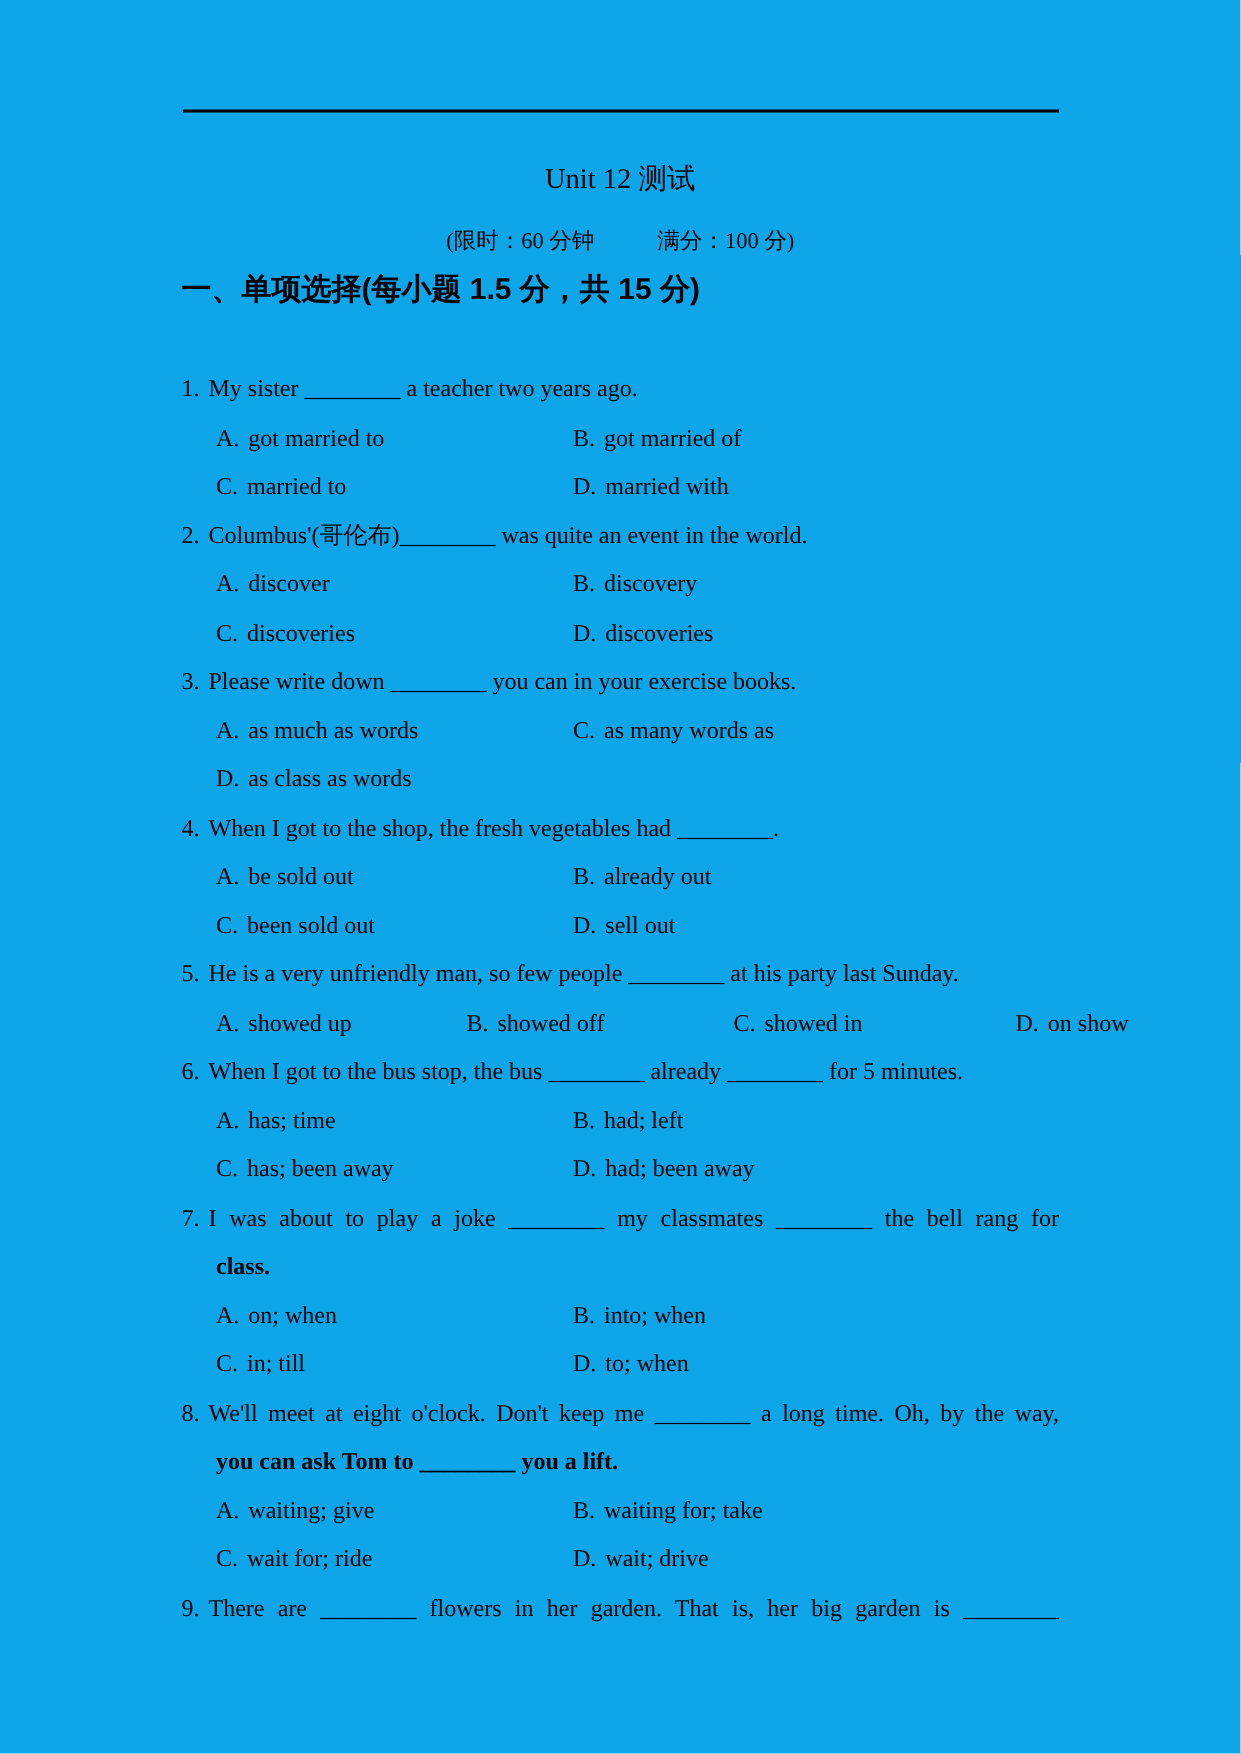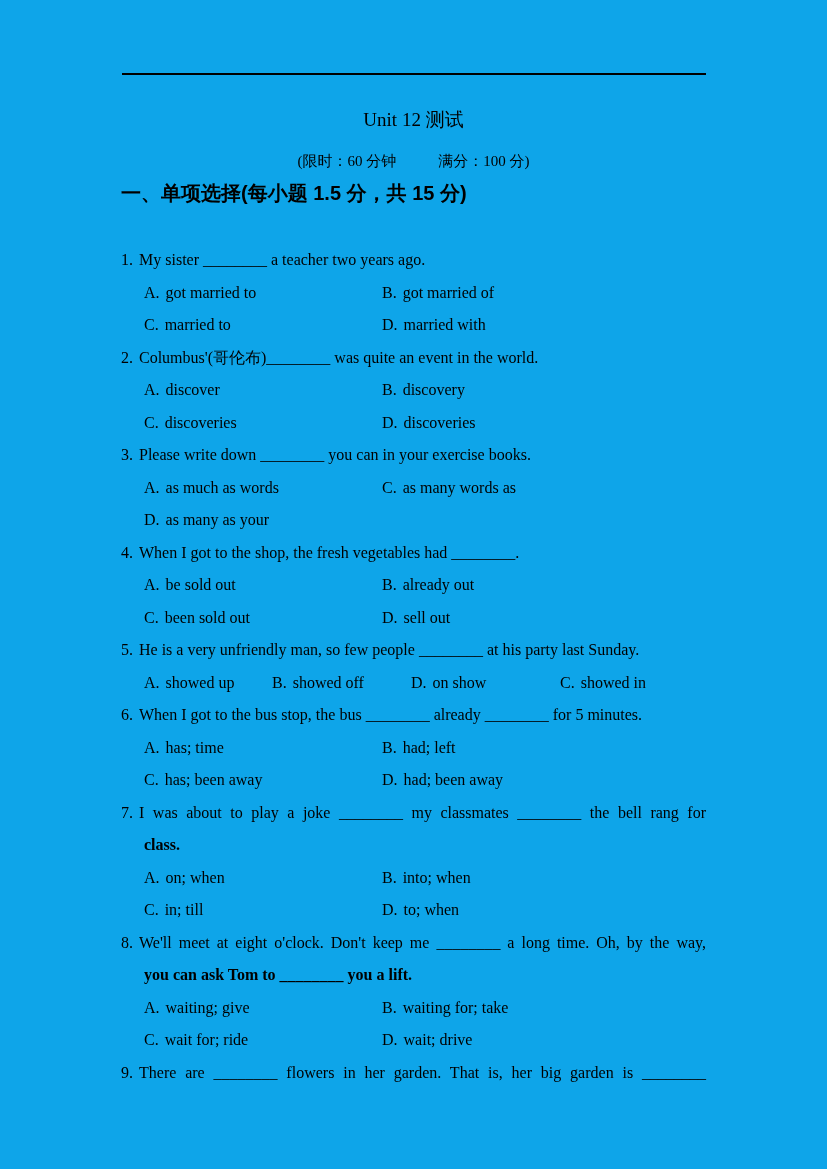--- a/index.html
+++ b/index.html
@@ -35,21 +35,21 @@
     position: absolute; left: 121px; top: 196px; width: 585px;
     font-size: 16px;
     margin-top: 48px;
   }
   .line { height: 32.5px; line-height: 32.5px; white-space: nowrap; }
   .cont { padding-left: 23px; font-weight: bold; }
   .jfull { text-align: justify; text-align-last: justify; white-space: normal; }
   .qnum { margin-right: 6px; }
   .opts { display: grid; padding-left: 23px; }
   .opts-2 { grid-template-columns: 238px 1fr; }
-  .opts-4 { grid-template-columns: 128px 139px 149px 1fr; }
+  .opts-4 { grid-template-columns: 128px 139px 149px 1fr; gap: 39px; }
   .opt { height: 32.5px; line-height: 32.5px; white-space: nowrap; }
   .olb { margin-right: 6px; }
 </style>
 </head>
 <body>
 
 <div class="page">
   <div class="rule"></div>
 
   <div class="title">Unit 12 测试</div>
@@ -80,41 +80,41 @@
         <div class="opt"><span class="olb">C.</span><span>discoveries</span></div>
         <div class="opt"><span class="olb">D.</span><span>discoveries</span></div>
       </div>
     </div>
 
     <div>
       <div class="line"><span class="qnum">3.</span><span>Please write down ________ you can in your exercise books.</span></div>
       <div class="opts opts-2">
         <div class="opt"><span class="olb">A.</span><span>as much as words</span></div>
         <div class="opt"><span class="olb">C.</span><span>as many words as</span></div>
-        <div class="opt"><span class="olb">D.</span><span>as many as your</span></div>
+        <div class="opt"><span class="olb">D.</span><span>as class as words</span></div>
       </div>
     </div>
 
     <div>
       <div class="line"><span class="qnum">4.</span><span>When I got to the shop, the fresh vegetables had ________.</span></div>
       <div class="opts opts-2">
         <div class="opt"><span class="olb">A.</span><span>be sold out</span></div>
         <div class="opt"><span class="olb">B.</span><span>already out</span></div>
         <div class="opt"><span class="olb">C.</span><span>been sold out</span></div>
         <div class="opt"><span class="olb">D.</span><span>sell out</span></div>
       </div>
     </div>
 
     <div>
       <div class="line"><span class="qnum">5.</span><span>He is a very unfriendly man, so few people ________ at his party last Sunday.</span></div>
       <div class="opts opts-4">
         <div class="opt"><span class="olb">A.</span><span>showed up</span></div>
         <div class="opt"><span class="olb">B.</span><span>showed off</span></div>
+        <div class="opt"><span class="olb">C.</span><span>showed in</span></div>
         <div class="opt"><span class="olb">D.</span><span>on show</span></div>
-        <div class="opt"><span class="olb">C.</span><span>showed in</span></div>
       </div>
     </div>
 
     <div>
       <div class="line"><span class="qnum">6.</span><span>When I got to the bus stop, the bus ________ already ________ for 5 minutes.</span></div>
       <div class="opts opts-2">
         <div class="opt"><span class="olb">A.</span><span>has; time</span></div>
         <div class="opt"><span class="olb">B.</span><span>had; left</span></div>
         <div class="opt"><span class="olb">C.</span><span>has; been away</span></div>
         <div class="opt"><span class="olb">D.</span><span>had; been away</span></div>

